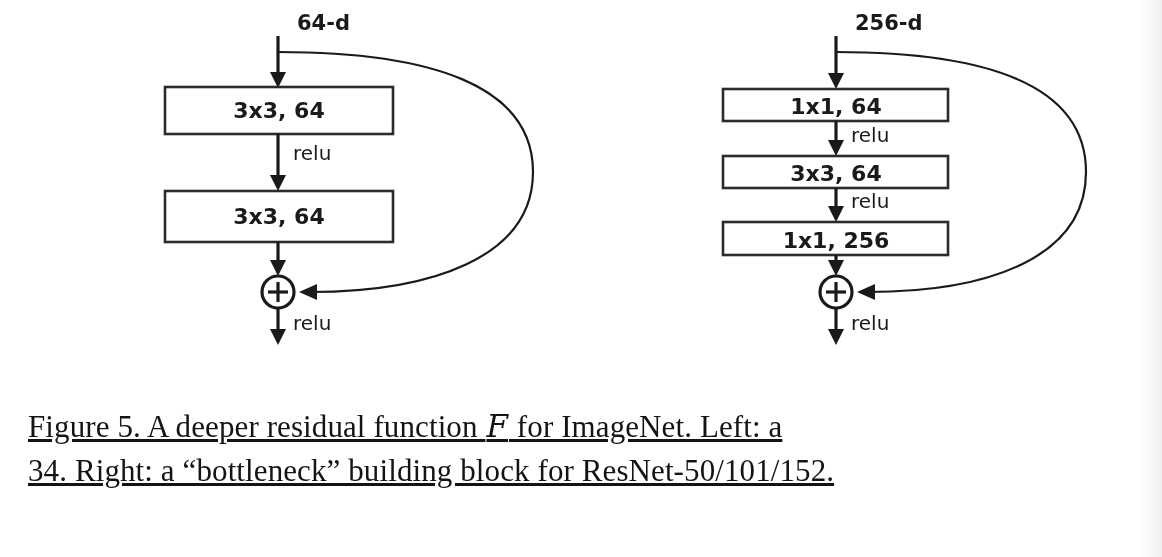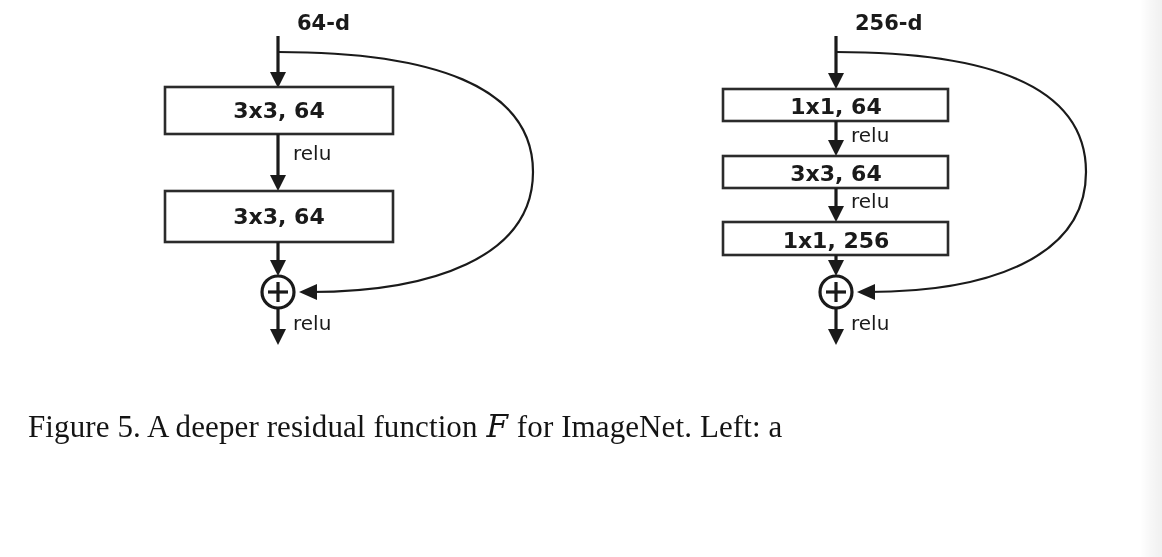--- a/index.html
+++ b/index.html
@@ -58,21 +58,21 @@
   #caption{
     position:absolute;
     left:28px;top:404px;
     width:1110px;
     font-family:"Liberation Serif", serif;
     font-size:31px;
     line-height:44px;
     color:#141414;
     letter-spacing:0.1px;
   }
-  #caption .cap-line{white-space:nowrap;}
+  #caption .cap-line{white-space:nowrap;text-decoration:underline;}
   #caption .cal-F{
     font-family:"DejaVu Serif", serif;
     font-style:italic;
     padding:0 1px;
   }
 </style>
 </head>
 <body>
 
 <div id="page">
@@ -187,15 +187,16 @@
           <polygon points="836,345 828,329 844,329" fill="#1a1a1a"></polygon>
           <text class="relu-text" x="851" y="330">relu</text>
         </g>
       </g>
 
     </svg>
   </div>
 
   <div id="caption">
     <div class="cap-line"><span>Figure 5.  A  deeper  residual  function </span><span class="cal-F">F</span><span> for  ImageNet.   Left:   a</span></div>
+    <div class="cap-line">34. Right: a “bottleneck” building block for ResNet-50/101/152.</div>
   </div>
 
 </div>
 
 </body></html>

